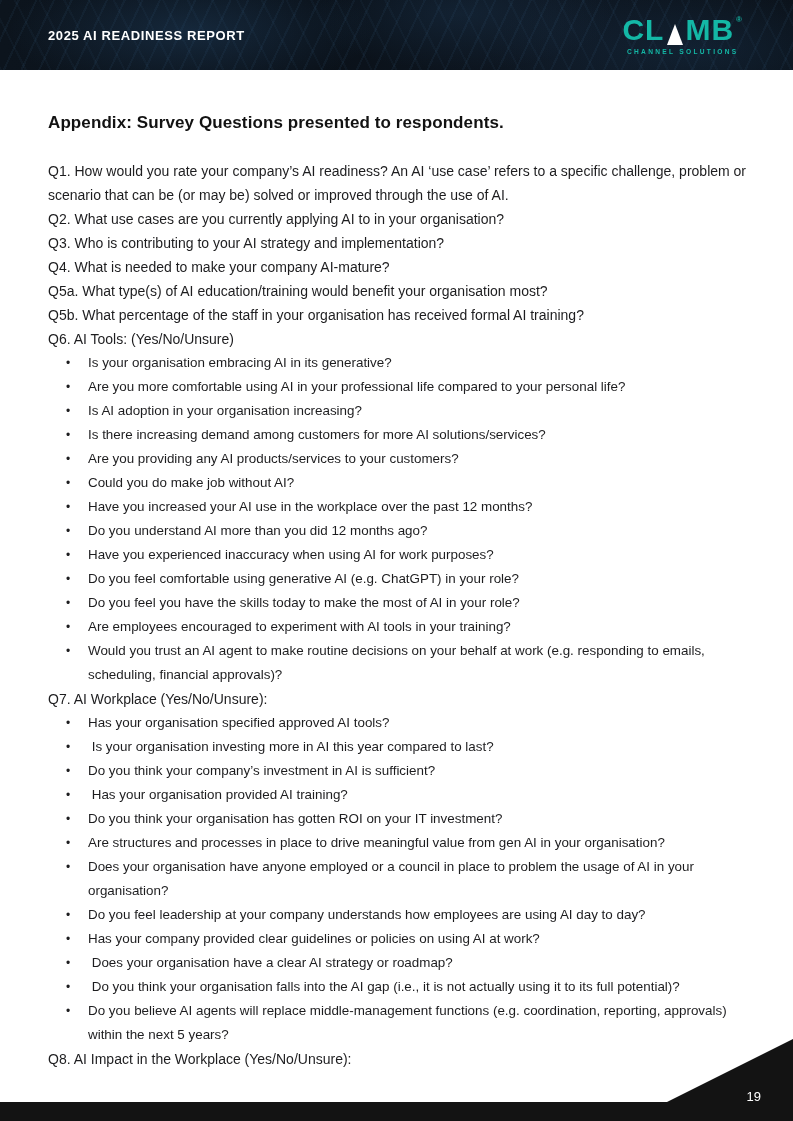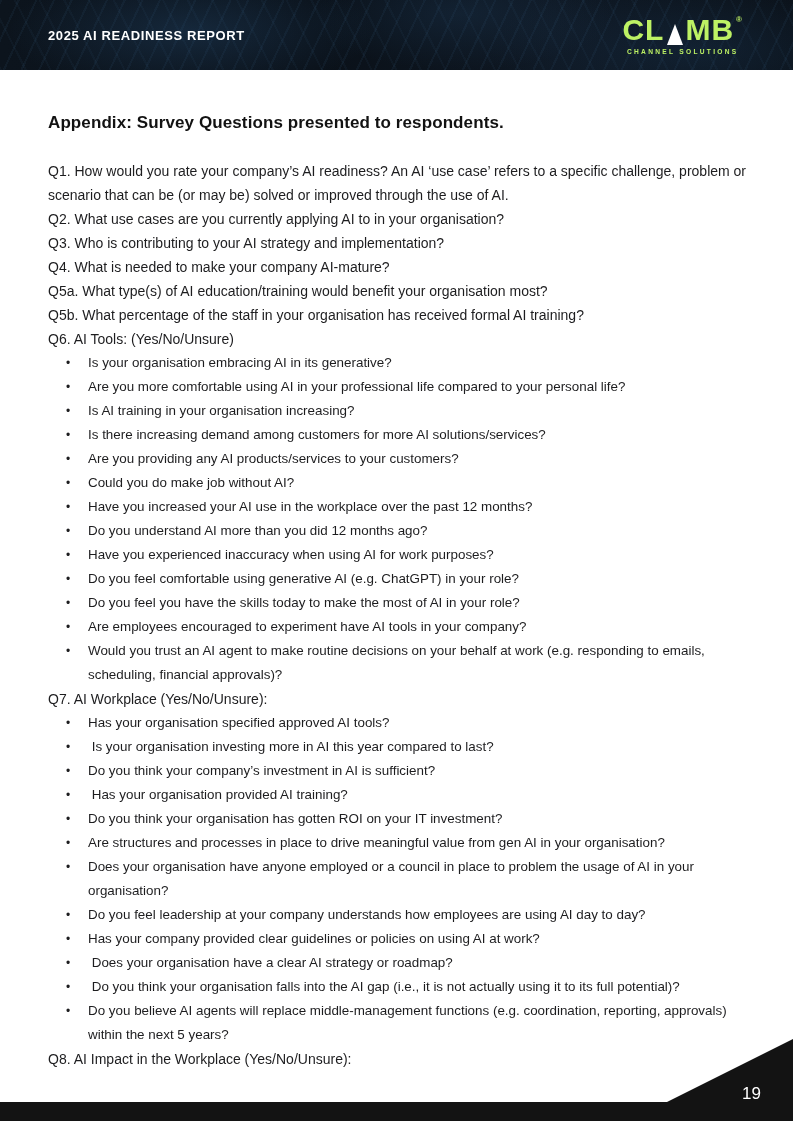--- a/index.html
+++ b/index.html
@@ -34,21 +34,21 @@
       repeating-linear-gradient(63deg, rgba(80,140,190,0.05) 0 2px, transparent 2px 22px),
       linear-gradient(90deg, #0c141d 0%, #0a1119 40%, #0e1722 70%, #0a1017 100%);
   }
   .report-title {
     position: relative; z-index: 1;
     color: #ffffff;
     font-size: 13px;
     font-weight: bold;
     letter-spacing: 0.6px;
   }
-  .logo { position: relative; z-index: 1; color: #bef264; text-align: center; margin-left: 32px; }
+  .logo { position: relative; z-index: 1; color: #14b8a6; text-align: center; margin-left: 32px; }
   .logo-row {
     display: flex;
     align-items: flex-end;
     justify-content: center;
     font-weight: bold;
     font-size: 30px;
     line-height: 1;
     letter-spacing: 1px;
   }
   .logo-i {
@@ -122,21 +122,21 @@
     width: 128px;
     height: 64px;
     background: #131313;
     clip-path: polygon(100% 0, 100% 100%, 0 100%);
   }
   .page-number {
     position: absolute;
     right: 32px;
     bottom: 17px;
     color: #ffffff;
-    font-size: 17px;
+    font-size: 13px;
   }
 </style>
 </head>
 <body>
 
 <header class="header">
   <div class="report-title">2025 AI READINESS REPORT</div>
 
   <div class="logo">
     <div class="logo-row">
@@ -163,21 +163,21 @@
       <div class="b-row">
         <span class="b-marker">•</span>
         <span class="b-text">Is your organisation embracing AI in its generative?</span>
       </div>
       <div class="b-row">
         <span class="b-marker">•</span>
         <span class="b-text">Are you more comfortable using AI in your professional life compared to your personal life?</span>
       </div>
       <div class="b-row">
         <span class="b-marker">•</span>
-        <span class="b-text">Is AI training in your organisation increasing?</span>
+        <span class="b-text">Is AI adoption in your organisation increasing?</span>
       </div>
       <div class="b-row">
         <span class="b-marker">•</span>
         <span class="b-text">Is there increasing demand among customers for more AI solutions/services?</span>
       </div>
       <div class="b-row">
         <span class="b-marker">•</span>
         <span class="b-text">Are you providing any AI products/services to your customers?</span>
       </div>
       <div class="b-row">
@@ -199,21 +199,21 @@
       <div class="b-row">
         <span class="b-marker">•</span>
         <span class="b-text">Do you feel comfortable using generative AI (e.g. ChatGPT) in your role?</span>
       </div>
       <div class="b-row">
         <span class="b-marker">•</span>
         <span class="b-text">Do you feel you have the skills today to make the most of AI in your role?</span>
       </div>
       <div class="b-row">
         <span class="b-marker">•</span>
-        <span class="b-text">Are employees encouraged to experiment have AI tools in your company?</span>
+        <span class="b-text">Are employees encouraged to experiment with AI tools in your training?</span>
       </div>
       <div class="b-row">
         <span class="b-marker">•</span>
         <span class="b-text">Would you trust an AI agent to make routine decisions on your behalf at work (e.g. responding to emails, scheduling, financial approvals)?</span>
       </div>
       <div class="q-row">Q7. AI Workplace (Yes/No/Unsure):</div>
       <div class="b-row">
         <span class="b-marker">•</span>
         <span class="b-text">Has your organisation specified approved AI tools?</span>
       </div>

